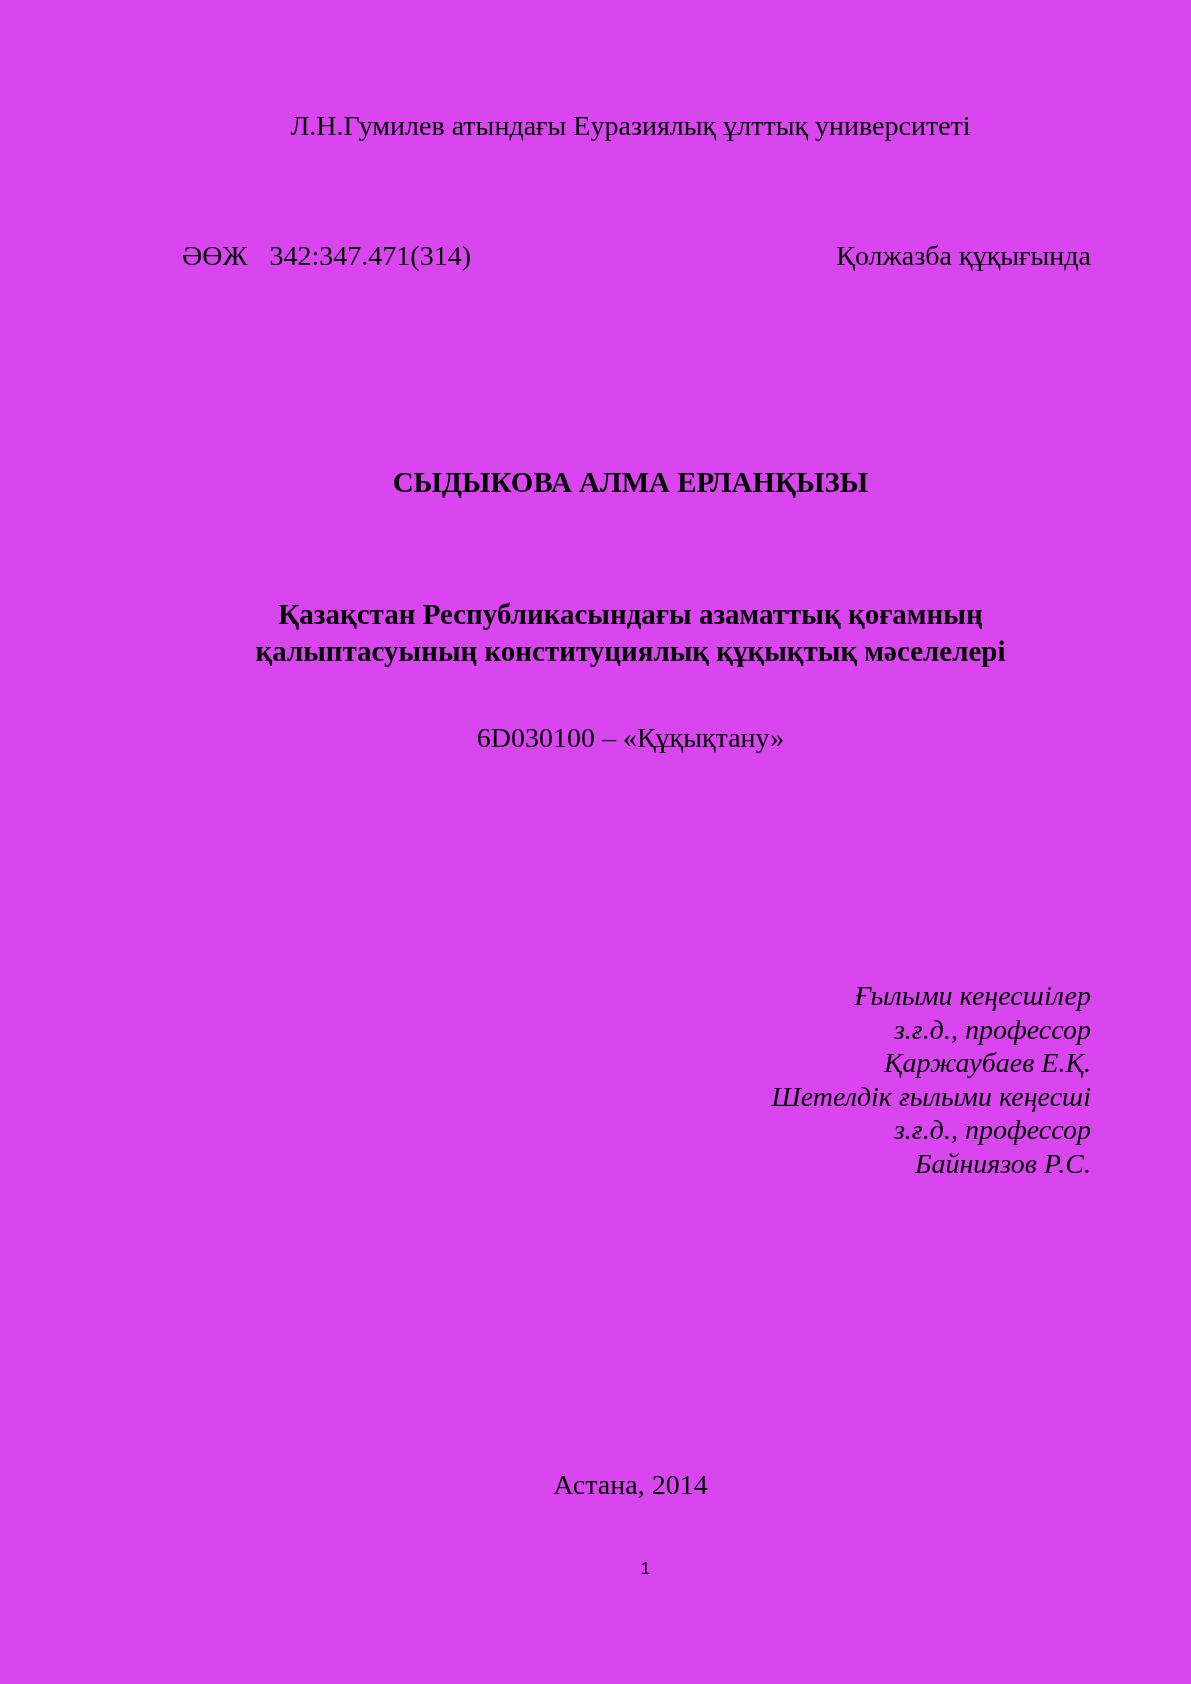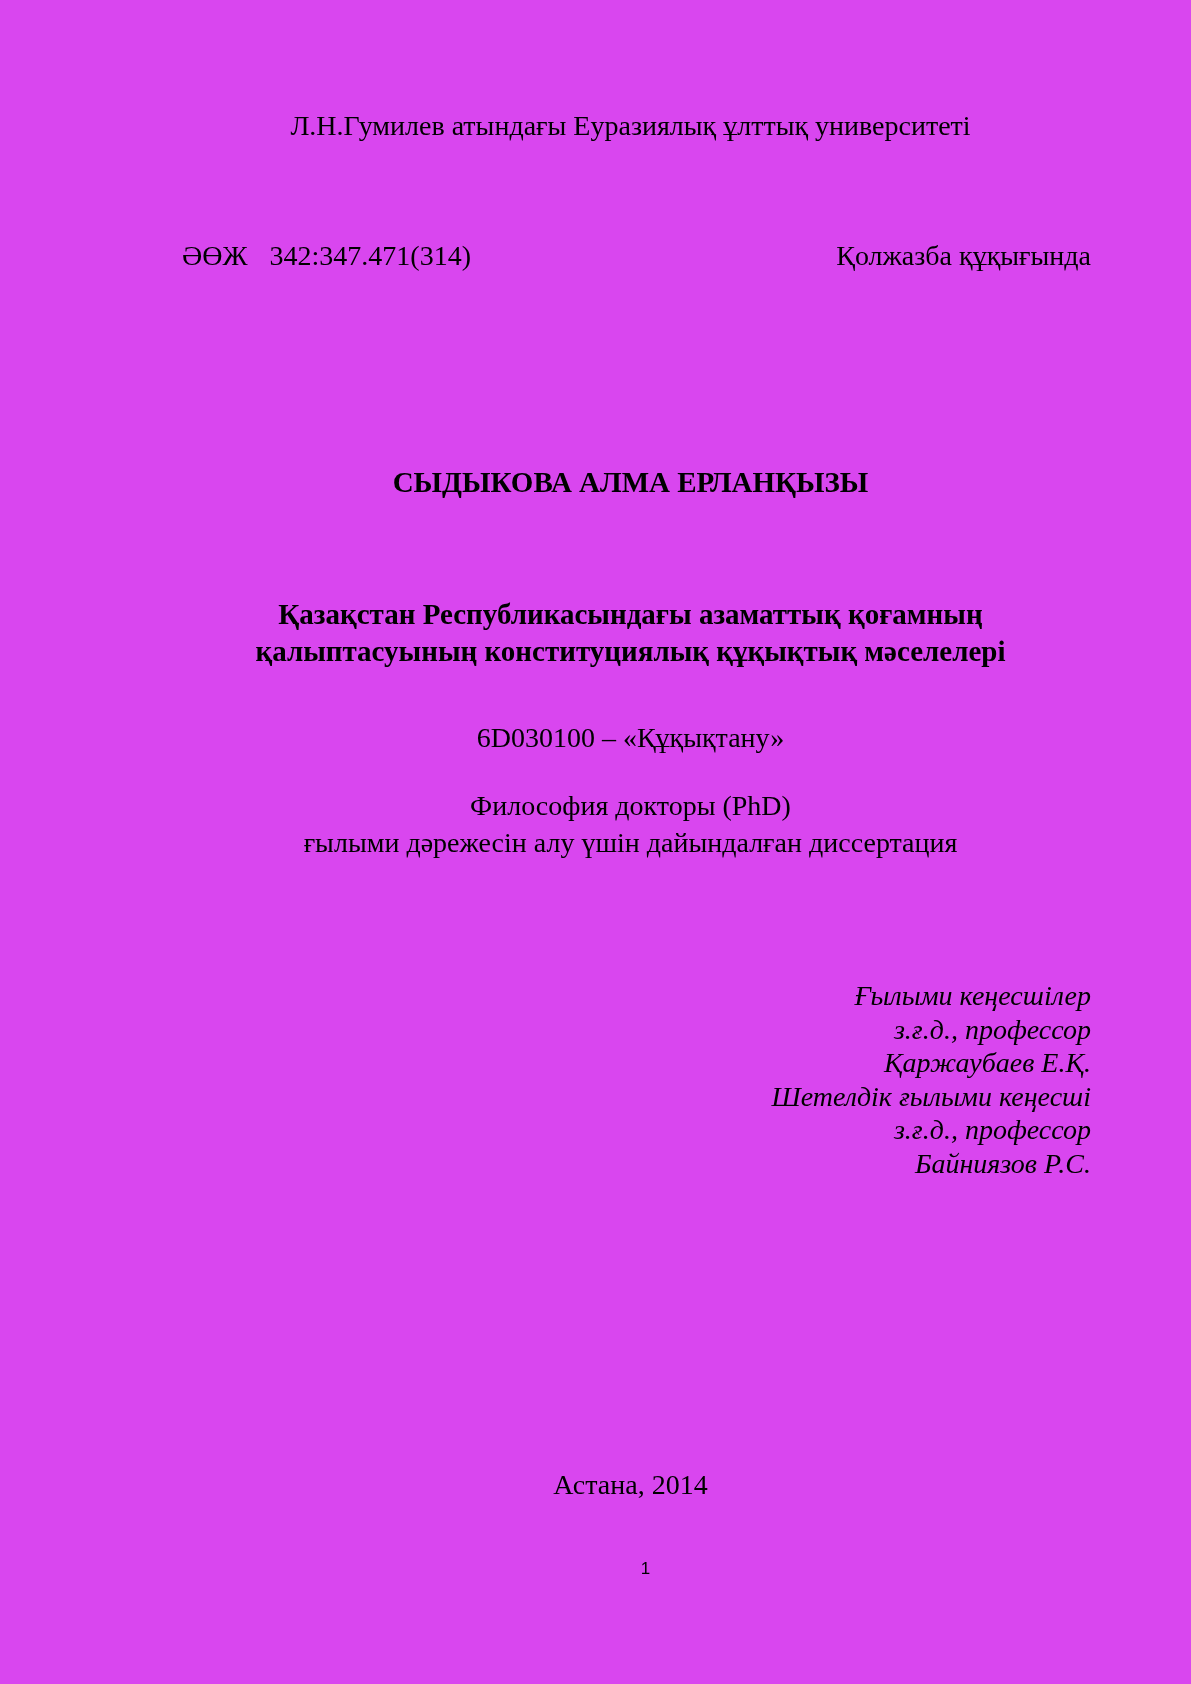--- a/index.html
+++ b/index.html
@@ -95,24 +95,20 @@
 
   <div class="block center bold author-name">СЫДЫКОВА АЛМА ЕРЛАНҚЫЗЫ</div>
 
   <div class="block center bold dissertation-title">
     <div>Қазақстан Республикасындағы азаматтық қоғамның</div>
     <div>қалыптасуының конституциялық құқықтық мәселелері</div>
   </div>
 
   <div class="block center specialty-line">6D030100 – «Құқықтану»</div>
 
-  <div class="block center degree-block">
-    <div>Философия докторы (PhD)</div>
-    <div>ғылыми дәрежесін алу үшін дайындалған диссертация</div>
-  </div>
 
   <div class="block right advisors-block">
     <div>Ғылыми кеңесшілер</div>
     <div>з.ғ.д., профессор</div>
     <div>Қаржаубаев Е.Қ.</div>
     <div>Шетелдік ғылыми кеңесші</div>
     <div>з.ғ.д., профессор</div>
     <div>Байниязов Р.С.</div>
   </div>
 

